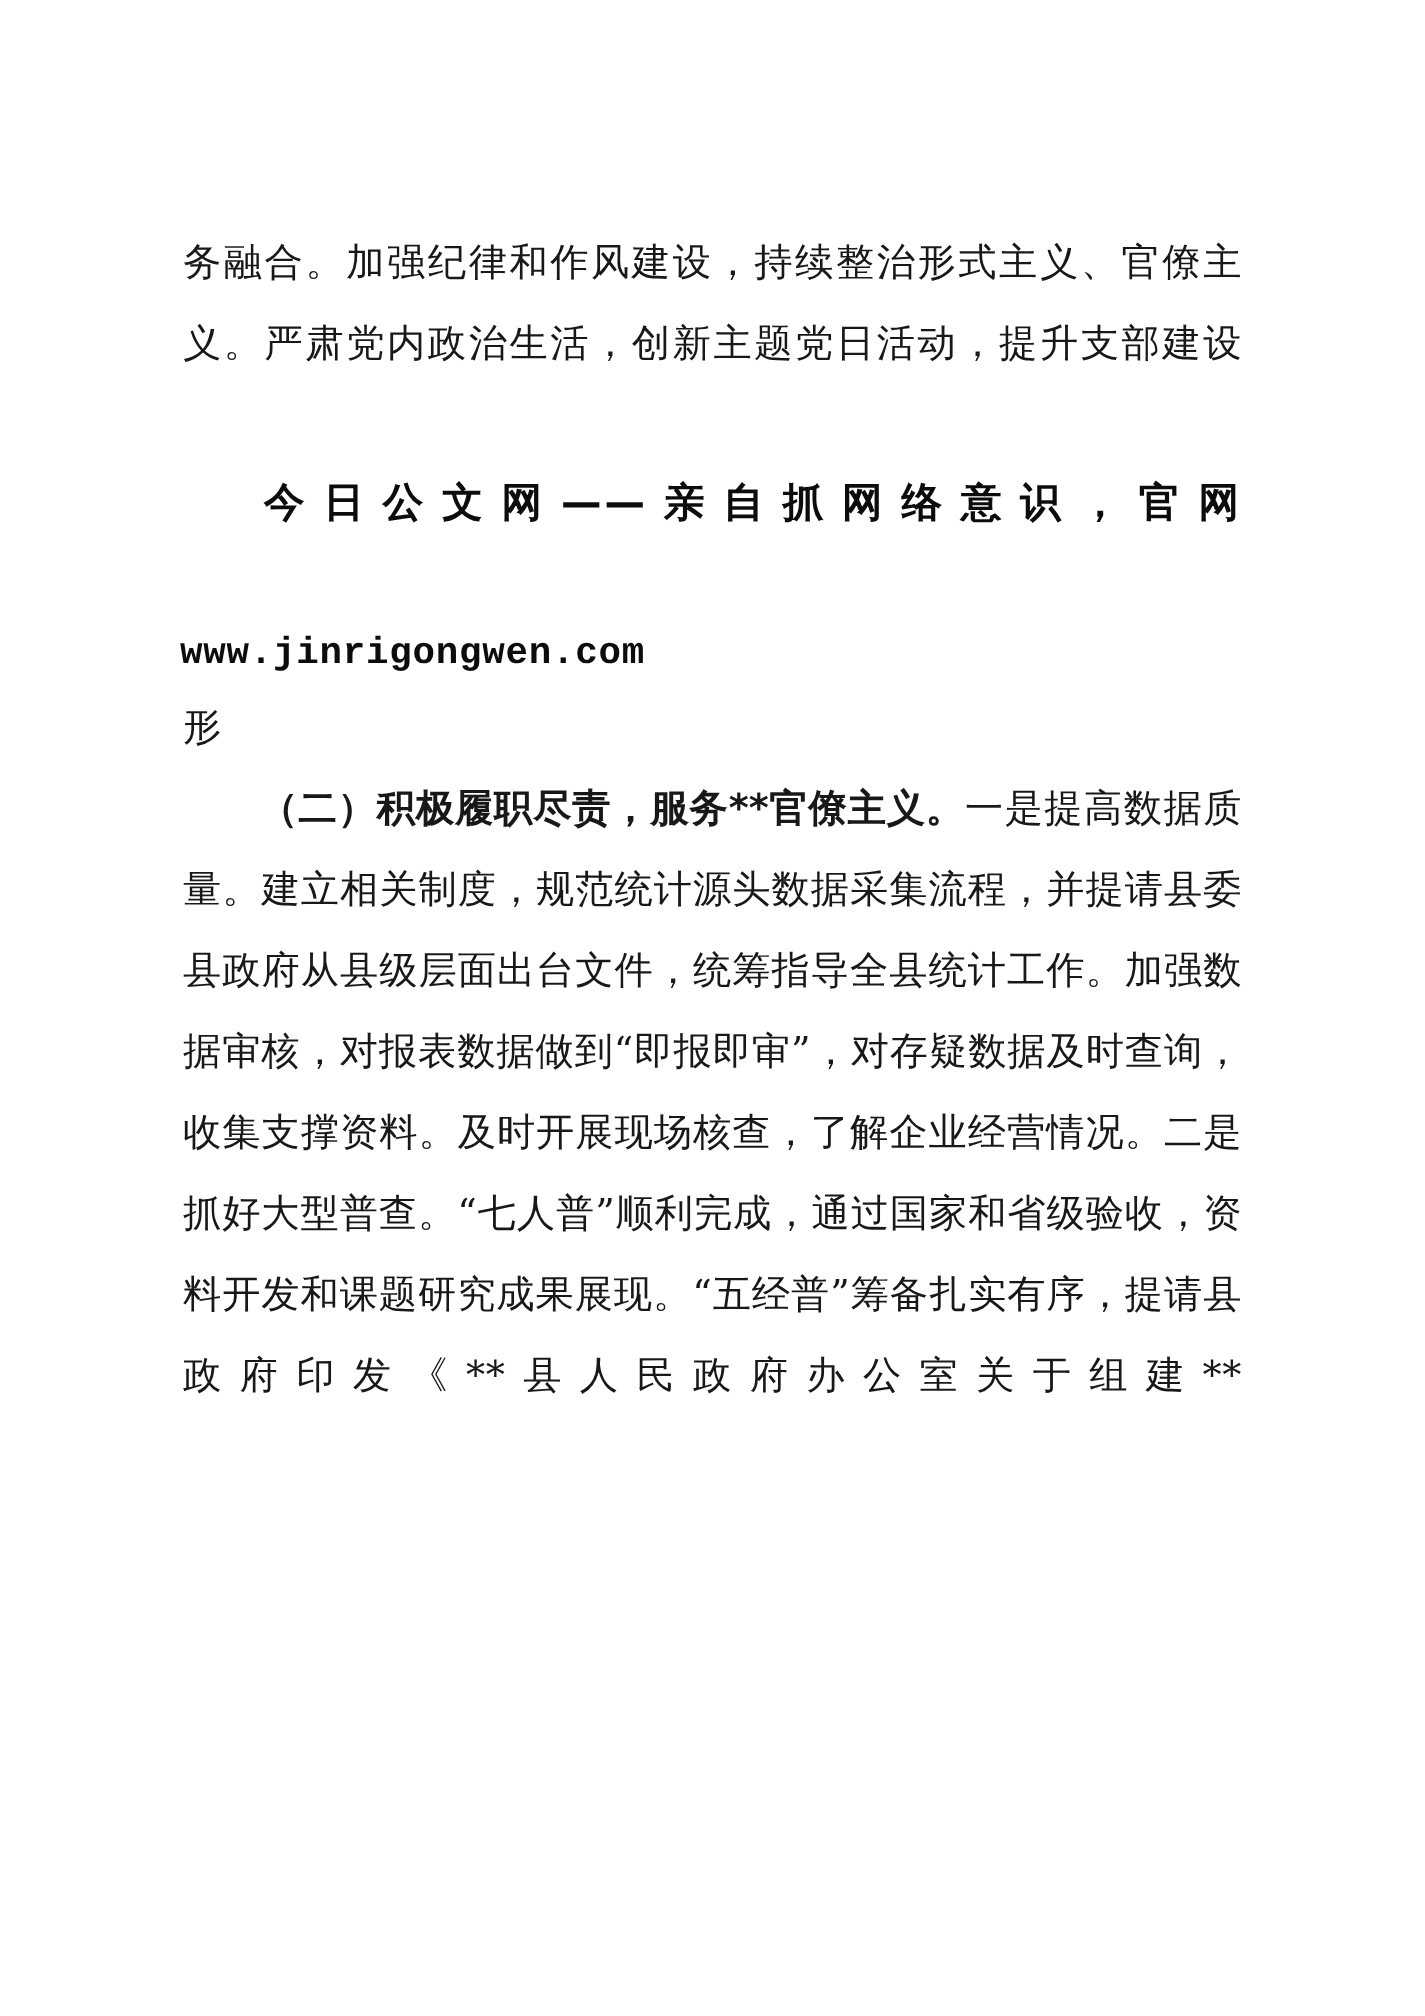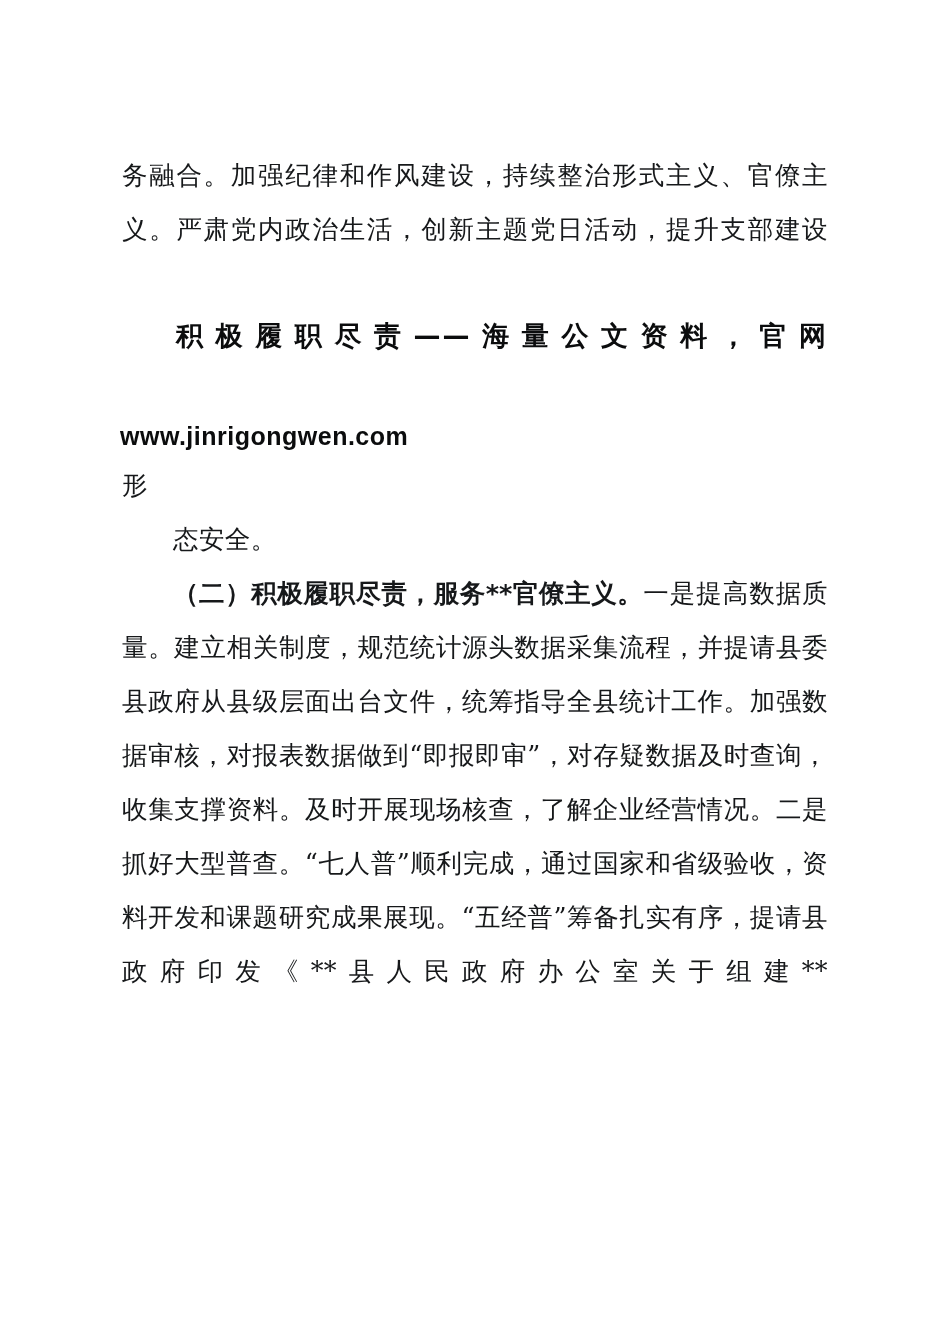--- a/index.html
+++ b/index.html
@@ -78,21 +78,21 @@
     text-indent: 2em;
     margin: 0;
   }
   .wm-line1::after {
     content: "";
     display: inline-block;
     width: 100%;
   }
 
   .wm-line2 {
-    font-family: Liberation Sans, sans-serif;
+    font-family: Liberation Mono, monospace;
     font-weight: bold;
     font-size: 25px;
     line-height: 44px;
     color: #0b0c0d;
     letter-spacing: 0.5px;
     margin: 0 0 0 -2px;
     text-align: left;
   }
 
   
@@ -108,27 +108,26 @@
 </style>
 </head>
 <body>
 
 <div class="page">
   <div class="content">
 
     <p class="para">务融合。加强纪律和作风建设，持续整治形式主义、官僚主义。严肃党内政治生活，创新主题党日活动，提升支部建设</p>
 
     <div class="watermark">
-      <p class="wm-line1">积极履职尽责——海量公文资料，官网</p>
+      <p class="wm-line1">今日公文网——亲自抓网络意识，官网</p>
       <p class="wm-line2">www.jinrigongwen.com</p>
     </div>
 
 
     <p class="orphan-line">形</p>
 
-    <p class="para indent nostretch">态安全。</p>
 
     <p class="para indent">
       <span class="bold-run">（二）积极履职尽责，服务**官僚主义。</span><span>一是提高数据质量。建立相关制度，规范统计源头数据采集流程，并提请县委县政府从县级层面出台文件，统筹指导全县统计工作。加强数据审核，对报表数据做到“即报即审”，对存疑数据及时查询，收集支撑资料。及时开展现场核查，了解企业经营情况。二是抓好大型普查。“七人普”顺利完成，通过国家和省级验收，资料开发和课题研究成果展现。“五经普”筹备扎实有序，提请县政府印发《**县人民政府办公室关于组建**</span>
     </p>
 
   </div>
 </div>
 
 </body></html>

